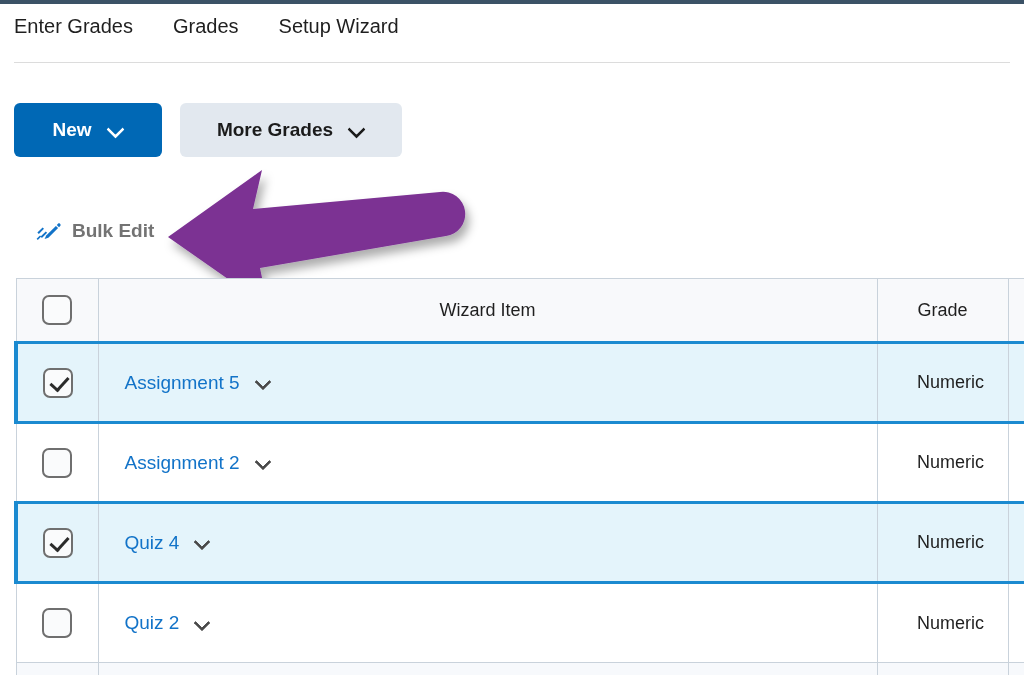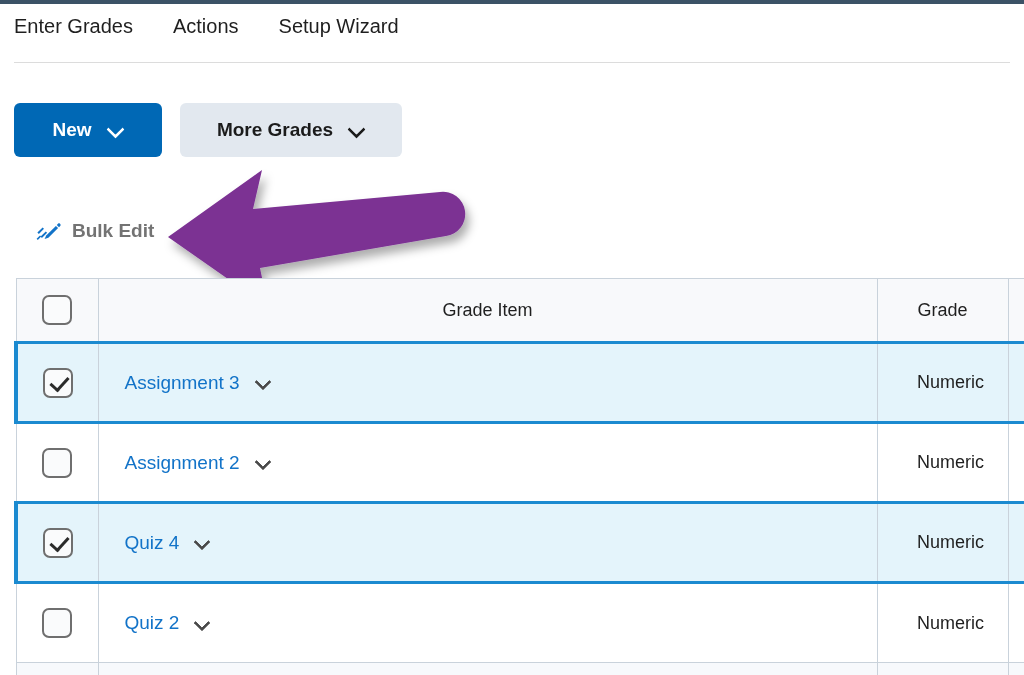--- a/index.html
+++ b/index.html
@@ -267,21 +267,21 @@
   td.check-cell, th.check-cell { text-align: center; }
 </style>
 </head>
 <body>
 
 <div class="top-bar"></div>
 
 <div class="tabstrip">
   <div class="tabs-row">
     <div class="tab">Enter Grades</div>
-    <div class="tab">Actions</div>
+    <div class="tab">Grades</div>
     <div class="tab">Setup Wizard</div>
   </div>
   <div class="tabstrip-rule"></div>
 </div>
 
 <div class="actions">
   <button class="btn btn-primary">
     <span>New</span>
     <span class="chev"></span>
   </button>
@@ -328,34 +328,34 @@
       <col class="c-check">
         <col class="c-item">
         <col class="c-type">
         <col class="c-extra">
     </colgroup>
     <thead>
       <tr>
         <th class="check-cell">
           <div class="cb"></div>
         </th>
-        <th>Grade Item</th>
+        <th>Wizard Item</th>
         <th>Grade</th>
         <th></th>
       </tr>
     </thead>
     <tbody>
 
       <tr class="selected">
         <td class="check-cell">
           <div class="cb checked"></div>
         </td>
         <td class="item-cell">
           <a class="item-link">
-            <span>Assignment 3</span>
+            <span>Assignment 5</span>
             <span class="item-chev"></span>
           </a>
         </td>
         <td class="type-cell">Numeric</td>
         <td></td>
       </tr>
 
       <tr>
         <td class="check-cell">
           <div class="cb"></div>

